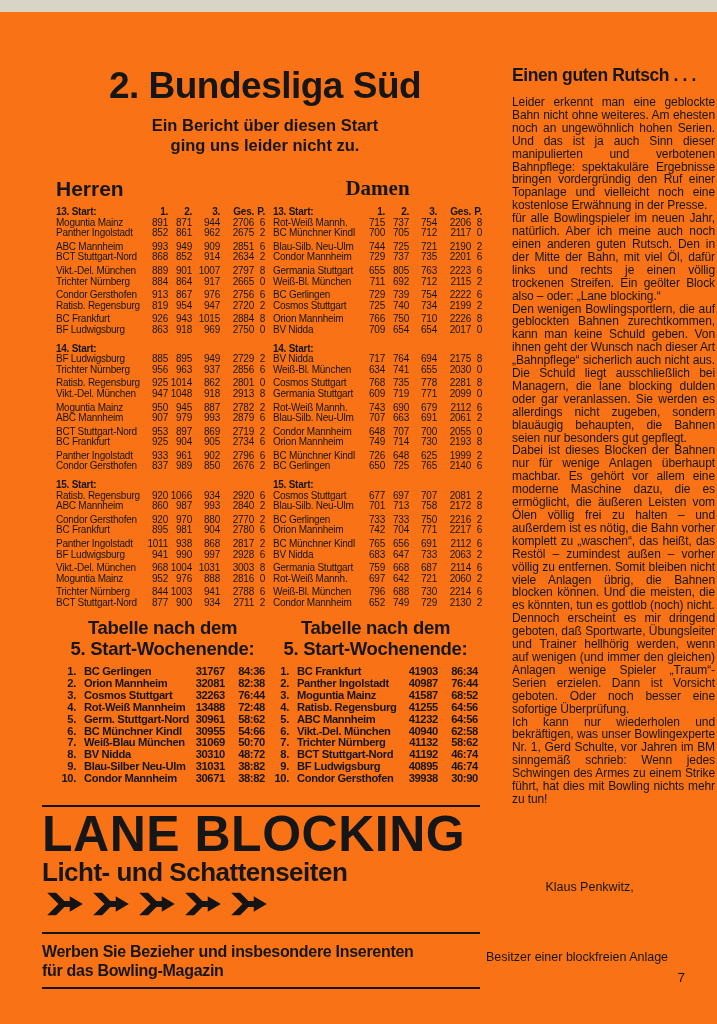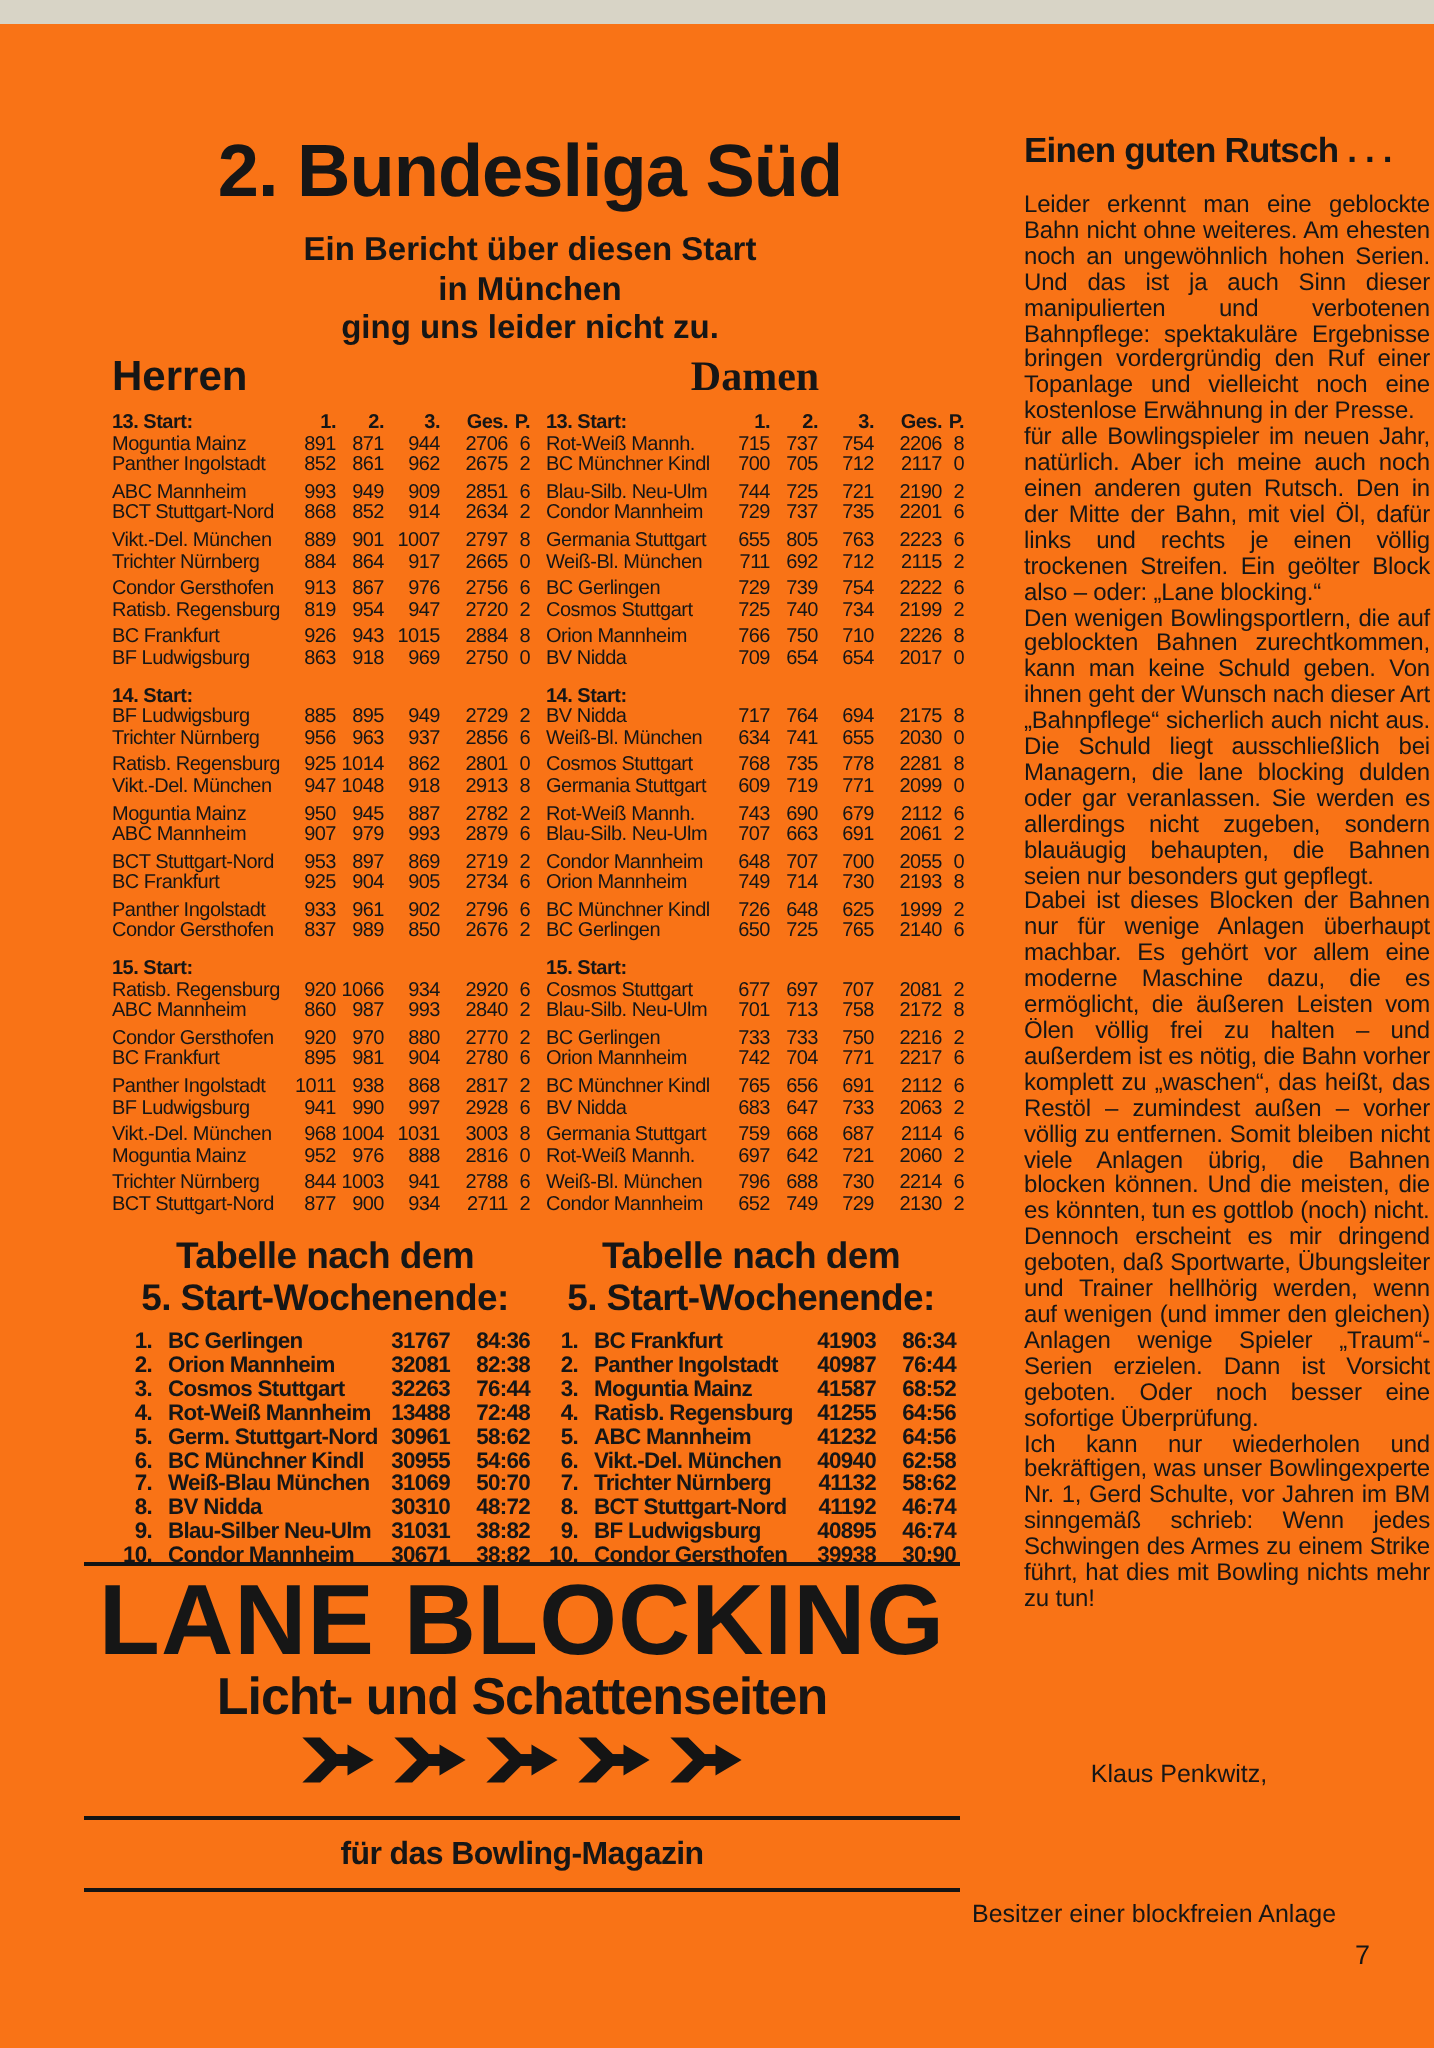--- a/index.html
+++ b/index.html
@@ -25,21 +25,21 @@
   .row.pairgap{margin-top:3px;}
   
   .standings{position:absolute;left:56px;top:606px;width:426px;display:flex;gap:4px;justify-content:center;}
   .standings-table{width:209px;}
   .standings-title{text-align:center;font-weight:bold;font-size:18.5px;line-height:20.5px;margin-bottom:7px;letter-spacing:-0.3px;}
   .st-row{display:grid;grid-template-columns:18px 8px 105px 36px 40px;
           font-weight:bold;font-size:11.2px;line-height:11.9px;letter-spacing:-0.35px;white-space:nowrap;}
   .st-rank{text-align:right;}
   .st-num{text-align:right;}
   
-  .banner{position:absolute;left:42px;top:769px;width:438px;text-align:center;}
+  .banner{position:absolute;left:42px;top:793px;width:438px;text-align:left;}
   .rule{border-top:2.5px solid #141414;}
   .rule.mid{border-top:2px solid #141414;}
   .banner-headline{font-size:50px;line-height:50px;font-weight:bold;letter-spacing:0.5px;margin-top:2px;}
   .banner-sub{font-size:26px;line-height:27px;font-weight:bold;letter-spacing:-0.5px;}
   .arrows{margin-top:5px;height:31px;}
   .arrows svg{display:inline-block;vertical-align:top;margin:0 4px;}
   .rule-after-arrows{margin-top:10px;}
   .promo{margin:8px 0 7px 0;font-weight:bold;font-size:16px;line-height:19px;letter-spacing:-0.3px;}
   
   .article{position:absolute;left:512px;top:52px;width:203px;}
@@ -51,21 +51,20 @@
 </style>
 </head>
 <body>
 
 <div class="page">
 
   <header class="masthead">
     <h1 class="title">2. Bundesliga Süd</h1>
     <div class="subtitle" id="subtitle">
         <div>Ein Bericht über diesen Start</div>
-        <div>in München</div>
         <div>ging uns leider nicht zu.</div>
       </div>
   </header>
 
   <div class="results">
     <section class="gender-col">
       <h2 class="gender-heading herren">Herren</h2>
       <div id="herren-blocks">
           <div class="start-block">
             <div class="row head">
@@ -795,20 +794,21 @@
             <polygon points="2,1 17,1 36,20 17,39 2,39 21,20"></polygon>
             <rect x="30" y="15" width="13" height="10"></rect>
             <polygon points="40,7 62,20 40,33"></polygon>
           </svg></span><span><svg viewBox="0 0 64 40" width="38" height="26" fill="#141414" xmlns="http://www.w3.org/2000/svg">
             <polygon points="2,1 17,1 36,20 17,39 2,39 21,20"></polygon>
             <rect x="30" y="15" width="13" height="10"></rect>
             <polygon points="40,7 62,20 40,33"></polygon>
           </svg></span></div>
     <div class="rule mid rule-after-arrows"></div>
     <div class="promo">
+      <div>Werben Sie Bezieher und insbesondere Inserenten</div>
       <div>für das Bowling-Magazin</div>
     </div>
     <div class="rule"></div>
   </div>
 
   <aside class="article">
     <h2 class="article-title">Einen guten Rutsch . . .</h2>
     <div class="article-body" id="article-body">
         <p>Leider erkennt man eine geblockte Bahn nicht ohne weiteres. Am ehesten noch an ungewöhnlich hohen Serien. Und das ist ja auch Sinn dieser manipulierten und verbotenen Bahnpflege: spektakuläre Ergebnisse bringen vordergründig den Ruf einer Topanlage und vielleicht noch eine kostenlose Erwähnung in der Presse.</p>
         <p>für alle Bowlingspieler im neuen Jahr, natürlich. Aber ich meine auch noch einen anderen guten Rutsch. Den in der Mitte der Bahn, mit viel Öl, dafür links und rechts je einen völlig trockenen Streifen. Ein geölter Block also – oder: „Lane blocking.“</p>

